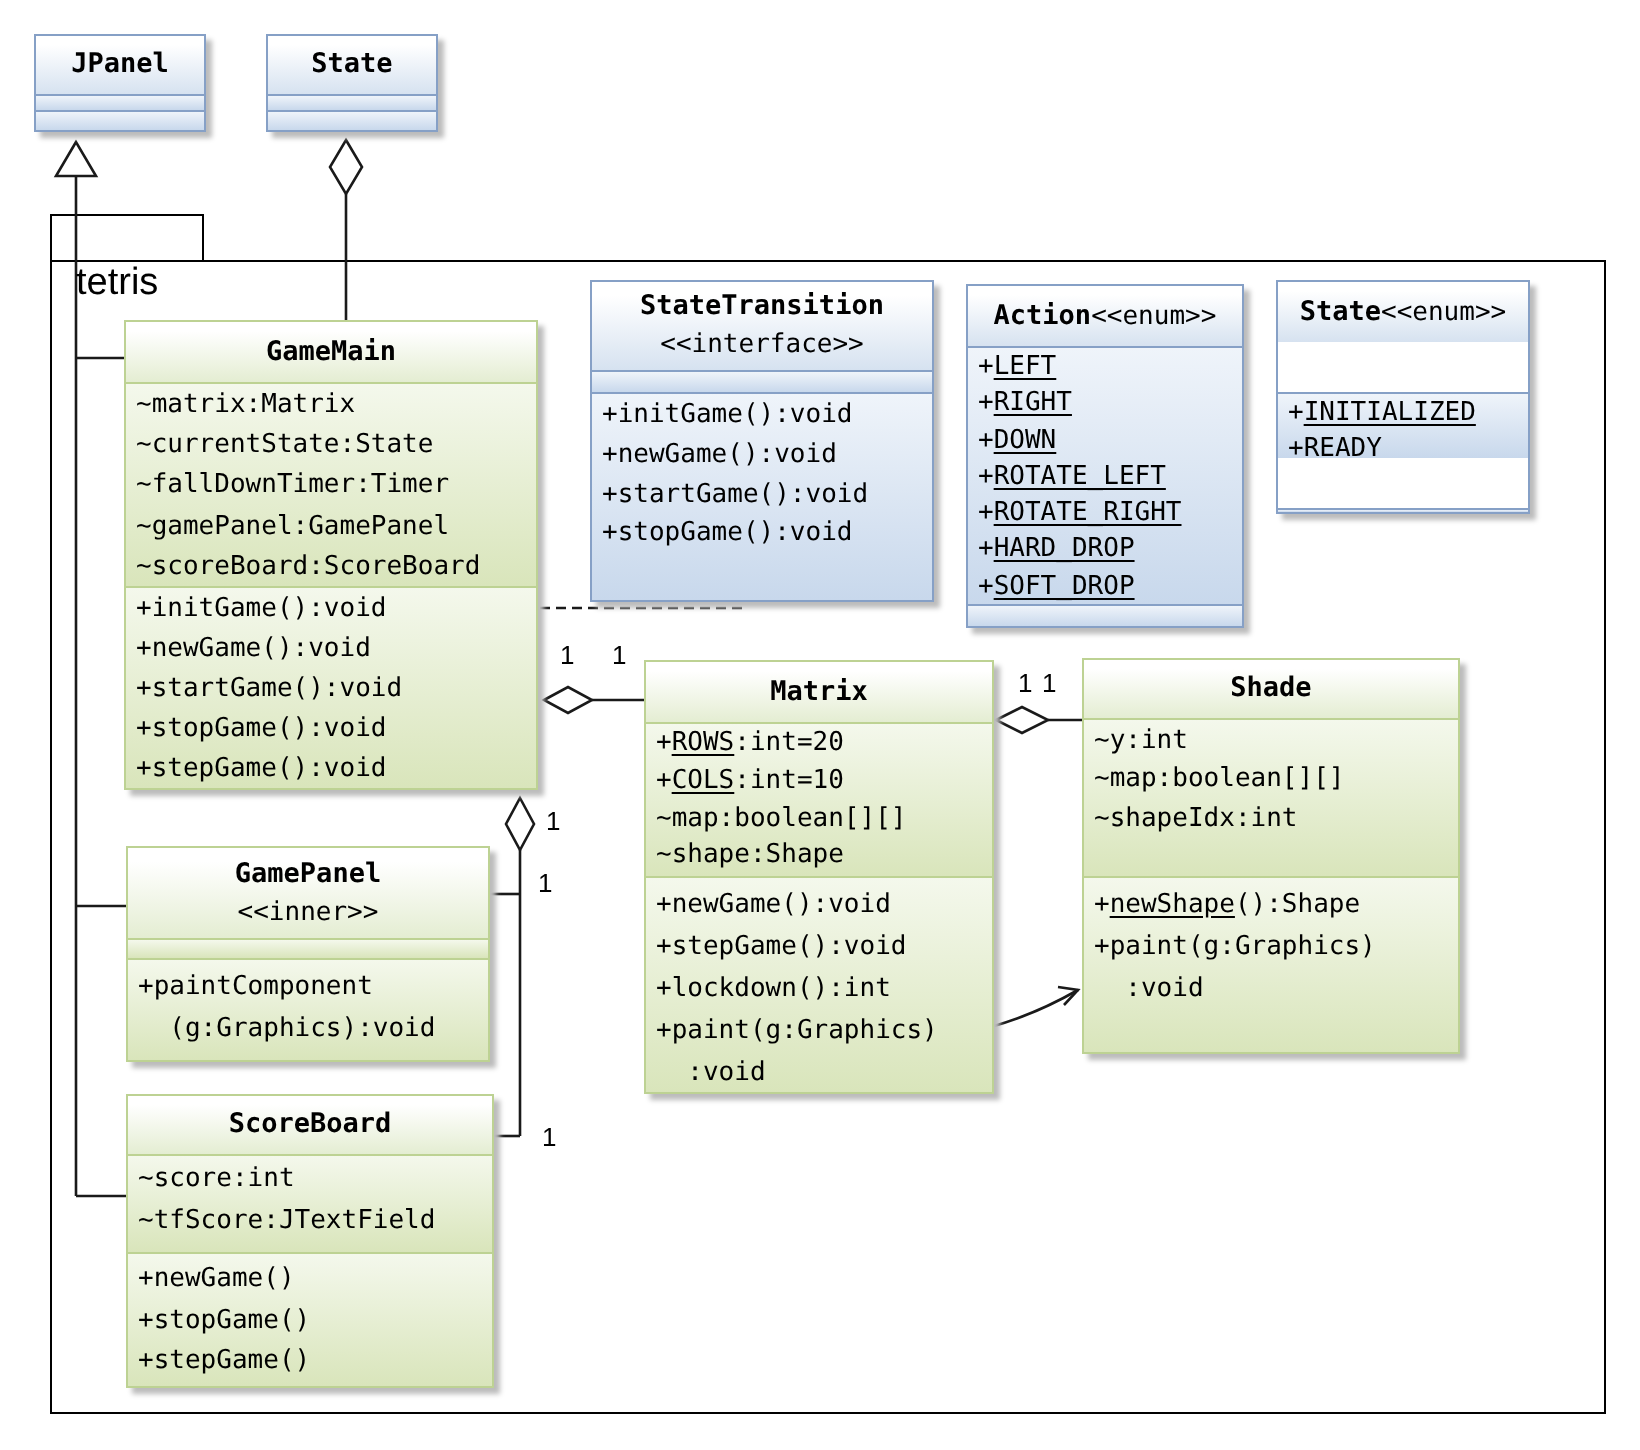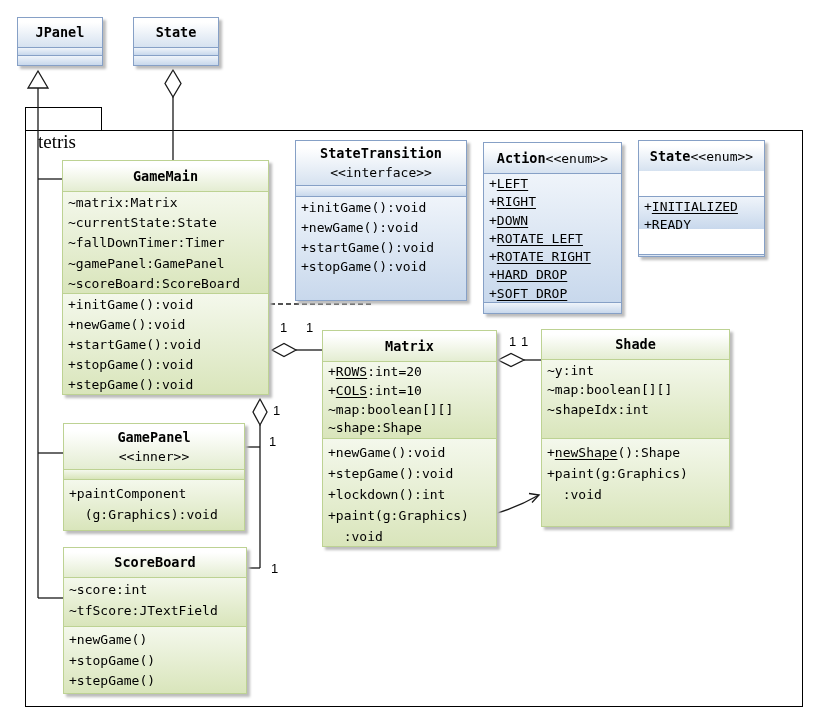--- a/index.html
+++ b/index.html
@@ -5,21 +5,21 @@
   html,body { margin:0; padding:0; background:#ffffff; }
   .stage { position:relative; width:820px; height:725px; background:#ffffff; overflow:hidden;
            font-family:"DejaVu Sans Mono", monospace; }
 
   
   .pkg-body { position:absolute; left:25px; top:130px; width:778px; height:577px;
               border:1.6px solid #000; background:#fff; z-index:1; box-sizing:border-box; }
   .pkg-tab  { position:absolute; left:25px; top:107px; width:77px; height:24px;
               border:1.6px solid #000; border-bottom:none; background:#fff; z-index:1; box-sizing:border-box; }
   .pkg-label{ position:absolute; left:38px; top:131px; z-index:4;
-              font-family:Liberation Serif, serif; font-size:19px; color:#000; }
+              font-family:Liberation Sans, sans-serif; font-size:19px; color:#000; }
 
   
   svg.wires { position:absolute; left:0; top:0; z-index:2; }
 
   
   .cls { position:absolute; box-sizing:border-box; display:flex; flex-direction:column;
          font-size:13px; color:#000; z-index:3; box-shadow:3px 3px 2.5px #bcbcbc; }
   .blue  { border:1.4px solid #86a0c6; }
   .green { border:1.4px solid #bdd293; }
 

